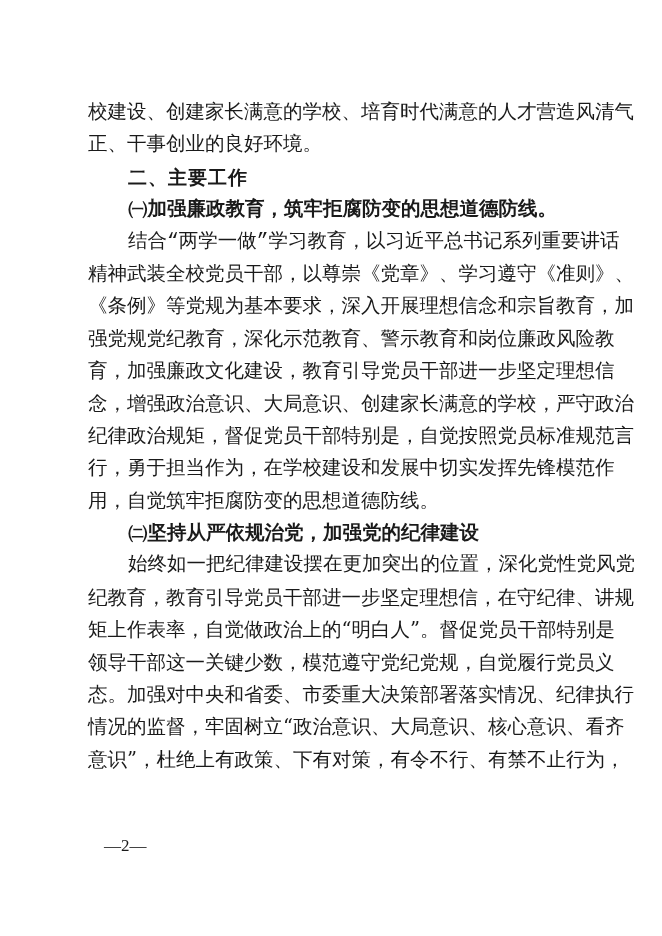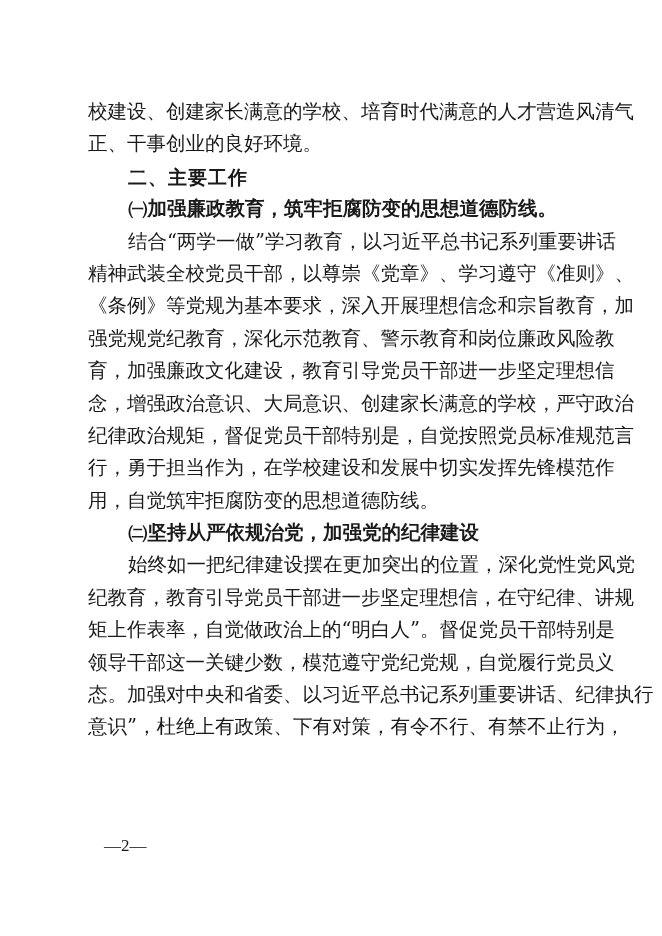--- a/index.html
+++ b/index.html
@@ -28,20 +28,21 @@
       white-space: nowrap;
       text-align: justify;
       text-align-last: justify;
       letter-spacing: 0px;
     }
     .line.last {
       text-align-last: left;
     }
     .line.indent {
       padding-left: 40px;
+      font-family: Liberation Mono, monospace;
     }
     .heading {
       font-family: "DejaVu Sans", "Liberation Sans", sans-serif;
       font-weight: bold;
       font-size: 19px;
       padding-left: 40px;
       text-align-last: left;
       letter-spacing: 1px;
     }
     .sub {
@@ -73,17 +74,18 @@
   <div class="line">育，加强廉政文化建设，教育引导党员干部进一步坚定理想信</div>
   <div class="line">念，增强政治意识、大局意识、创建家长满意的学校，严守政治</div>
   <div class="line">纪律政治规矩，督促党员干部特别是，自觉按照党员标准规范言</div>
   <div class="line">行，勇于担当作为，在学校建设和发展中切实发挥先锋模范作</div>
   <div class="line last">用，自觉筑牢拒腐防变的思想道德防线。</div>
   <div class="line sub">㈡坚持从严依规治党，加强党的纪律建设</div>
   <div class="line indent">始终如一把纪律建设摆在更加突出的位置，深化党性党风党</div>
   <div class="line">纪教育，教育引导党员干部进一步坚定理想信，在守纪律、讲规</div>
   <div class="line">矩上作表率，自觉做政治上的“明白人”。督促党员干部特别是</div>
   <div class="line">领导干部这一关键少数，模范遵守党纪党规，自觉履行党员义</div>
-  <div class="line">态。加强对中央和省委、以习近平总书记系列重要讲话、纪律执行</div>
+  <div class="line">态。加强对中央和省委、市委重大决策部署落实情况、纪律执行</div>
+  <div class="line">情况的监督，牢固树立“政治意识、大局意识、核心意识、看齐</div>
   <div class="line">意识”，杜绝上有政策、下有对策，有令不行、有禁不止行为，</div>
 </div>
 
 <div class="page-number">—2—</div>
 
 </body></html>

